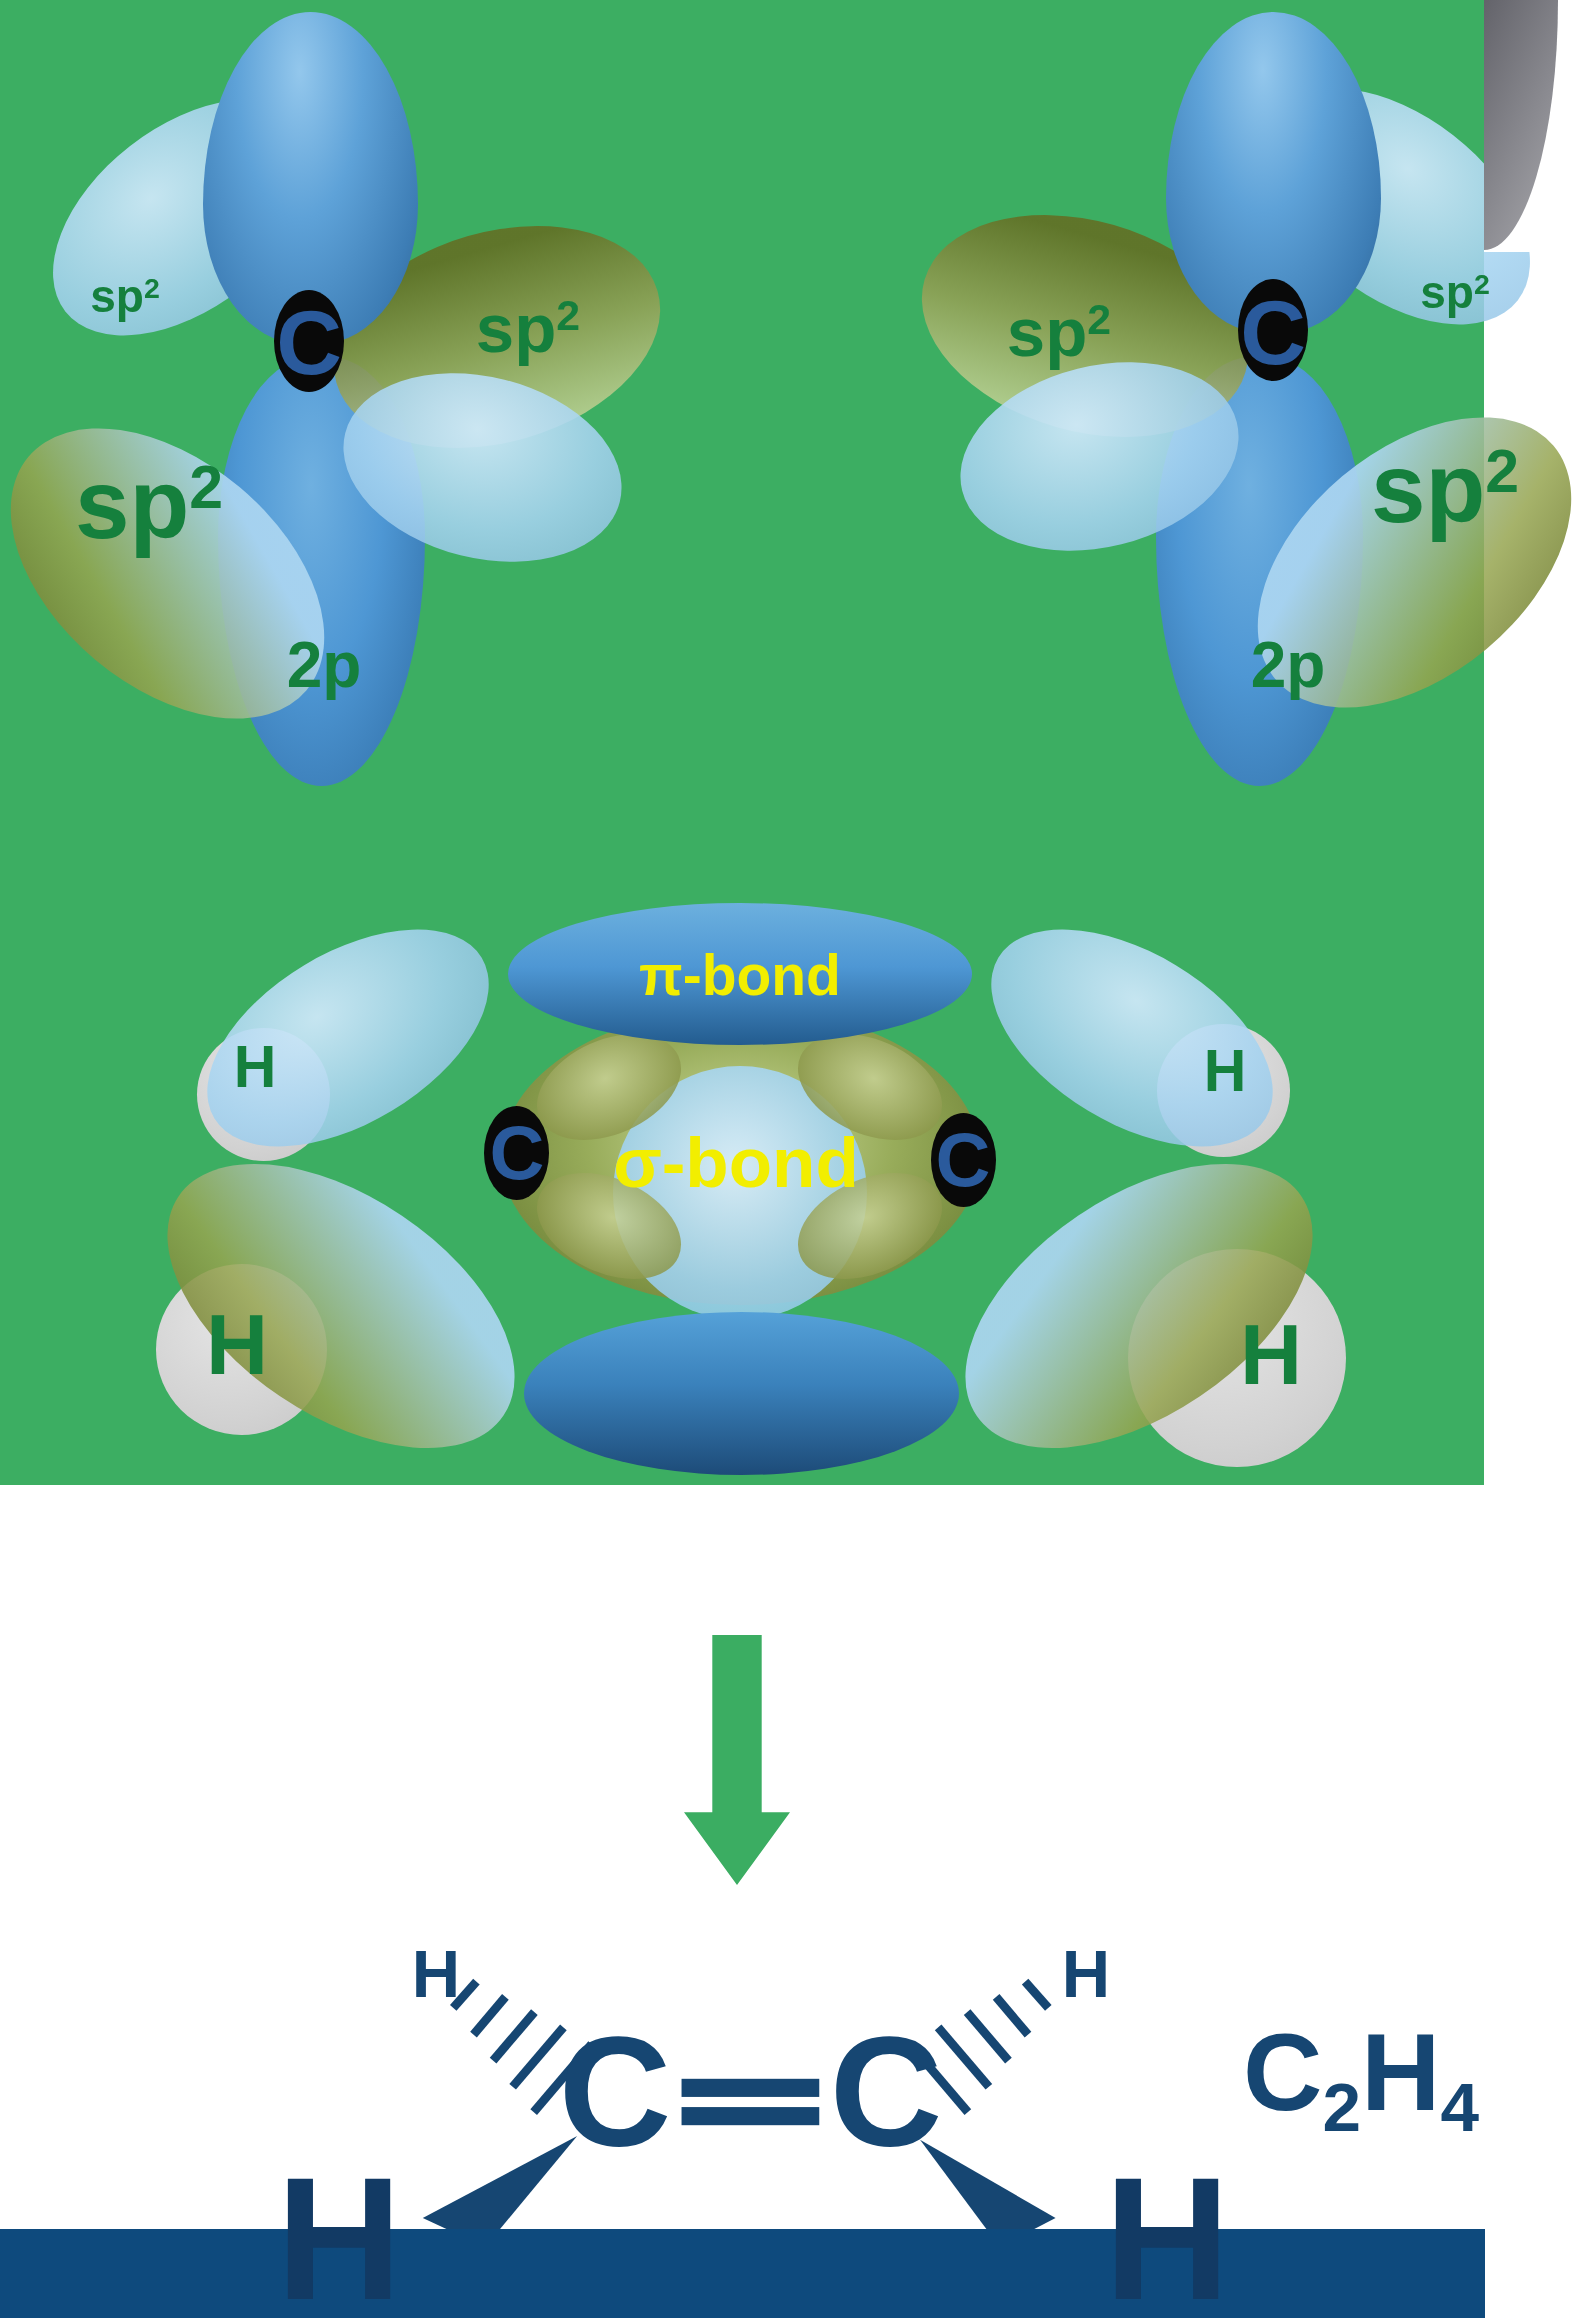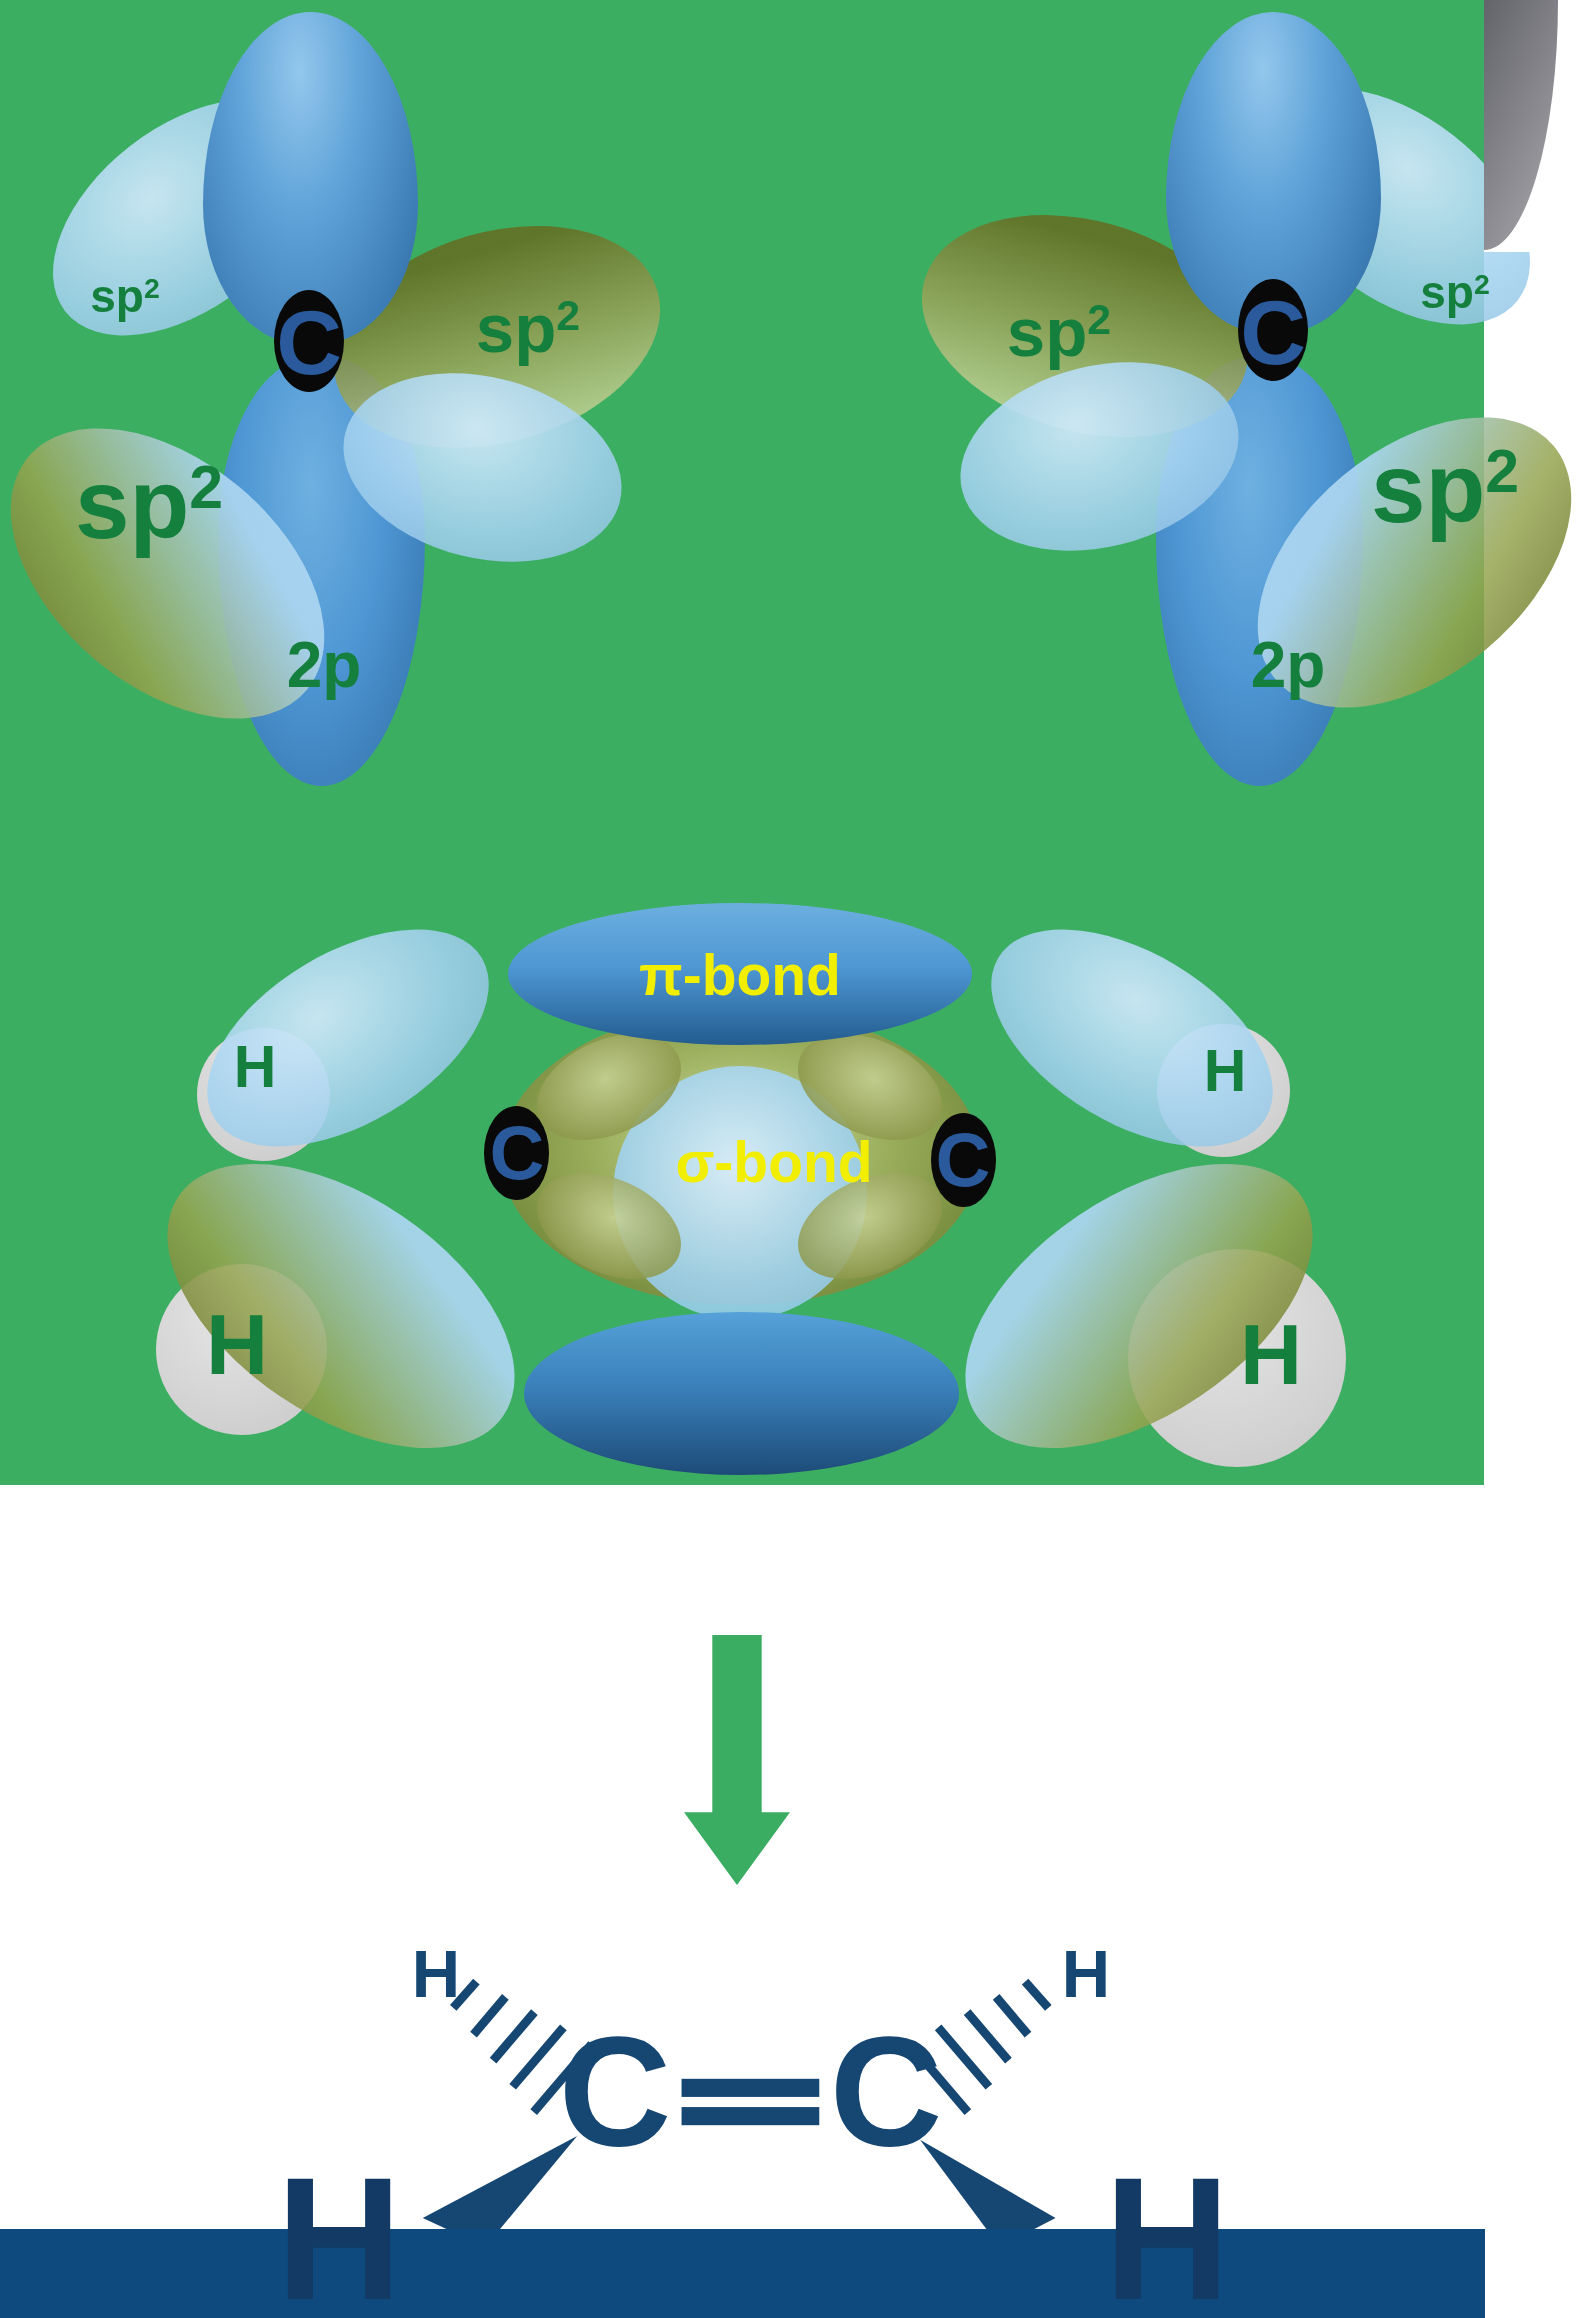--- a/index.html
+++ b/index.html
@@ -93,21 +93,21 @@
   <div class="cdot" style="left:931px;top:1113px;width:65px;height:94px;"></div>
   <div class="lab cglyph" style="left:517px;top:1153px;font-size:76px;">C</div>
   <div class="lab cglyph" style="left:963px;top:1160px;font-size:76px;">C</div>
 
   <div class="lab" style="left:255px;top:1067px;font-size:59px;">H</div>
   <div class="lab" style="left:237px;top:1344px;font-size:86px;">H</div>
   <div class="lab" style="left:1225px;top:1071px;font-size:59px;">H</div>
   <div class="lab" style="left:1271px;top:1354px;font-size:86px;">H</div>
 
   <div class="lab yellow" style="left:740px;top:975px;font-size:57px;">π-bond</div>
-  <div class="lab yellow" style="left:774px;top:1162px;font-size:57px;">σ-bond</div>
+  <div class="lab yellow" style="left:736px;top:1162px;font-size:71px;">σ-bond</div>
 
   <div class="abs" style="left:1484px;top:0;width:95px;height:252px;background:#ffffff;"></div>
   <div class="curl"></div>
 
   <div class="arrow"></div>
 
   <svg class="abs" style="left:254px;top:1886px;" width="1016" height="432" viewBox="0 0 1400 596">
     <g fill="#164672" stroke="none">
       <rect x="589" y="266" width="190" height="25"></rect>
       <rect x="589" y="305" width="190" height="25"></rect>
@@ -128,19 +128,20 @@
     </g>
     <polygon points="445,345 232,458 318,498" fill="#164672"></polygon>
     <polygon points="918,350 1105,458 1028,498" fill="#164672"></polygon>
   </svg>
 
   <div class="lab" style="left:436px;top:1973px;font-size:67px;color:#164672;">H</div>
   <div class="lab" style="left:1086px;top:1973px;font-size:67px;color:#164672;">H</div>
   <div class="lab" style="left:615px;top:2091px;font-size:156px;color:#164672;">C</div>
   <div class="lab" style="left:886px;top:2091px;font-size:156px;color:#164672;">C</div>
 
+  <div class="abs" style="left:1243px;top:2017px;font-size:110px;color:#164672;line-height:1;"><span>C</span><span class="subn">2</span><span>H</span><span class="subn">4</span></div>
 
   <div class="bar"></div>
   <div class="lab bigH" style="left:339px;top:2239px;font-size:174px;">H</div>
   <div class="lab bigH" style="left:1167px;top:2239px;font-size:174px;">H</div>
 
 </div>
 
 
 </body></html>

